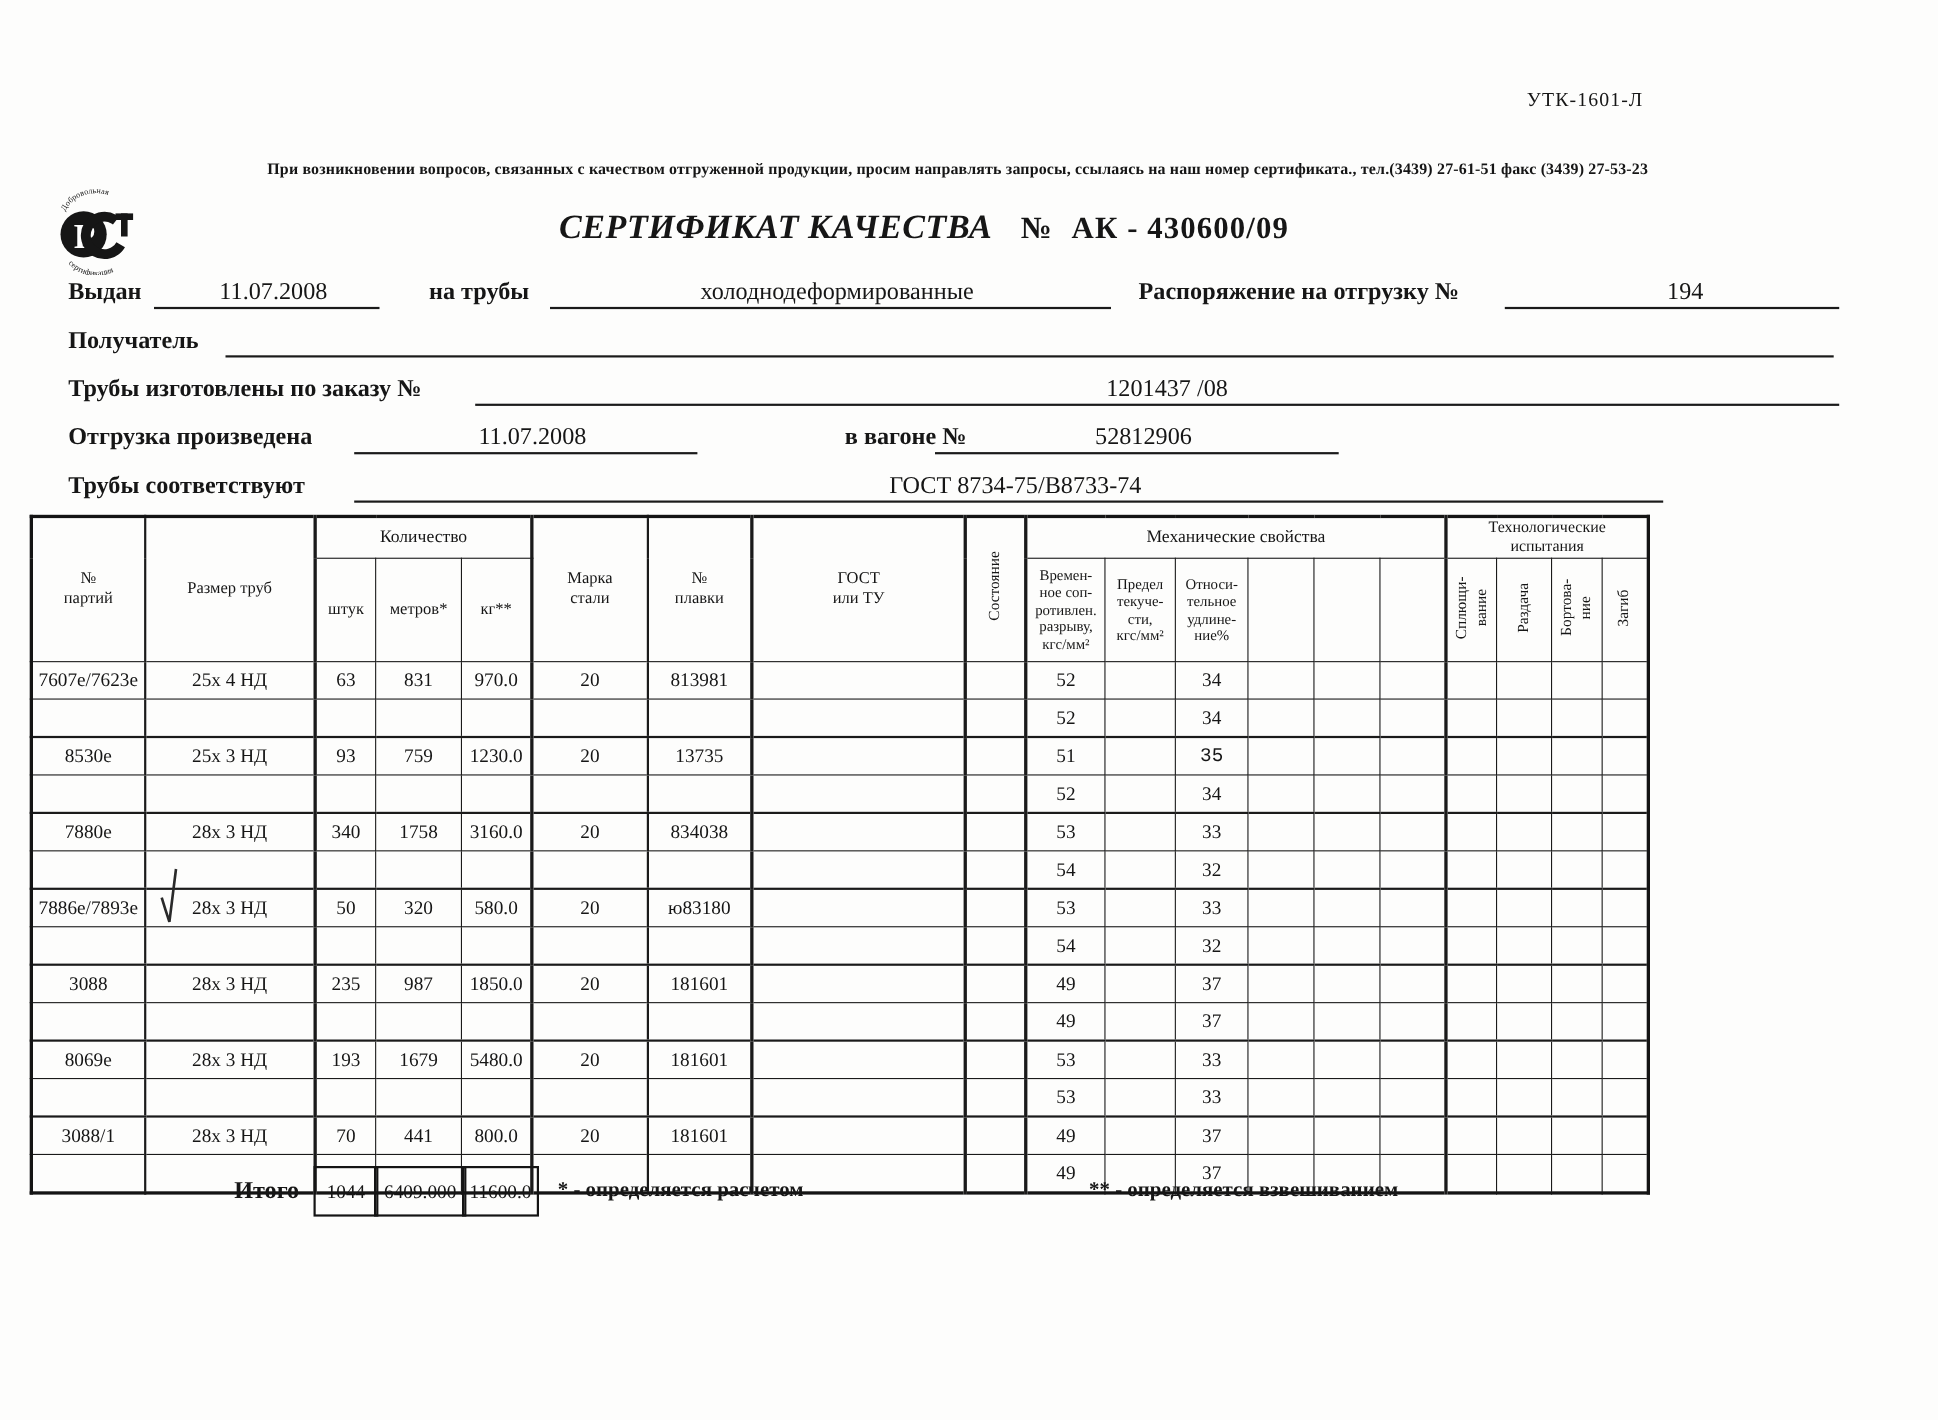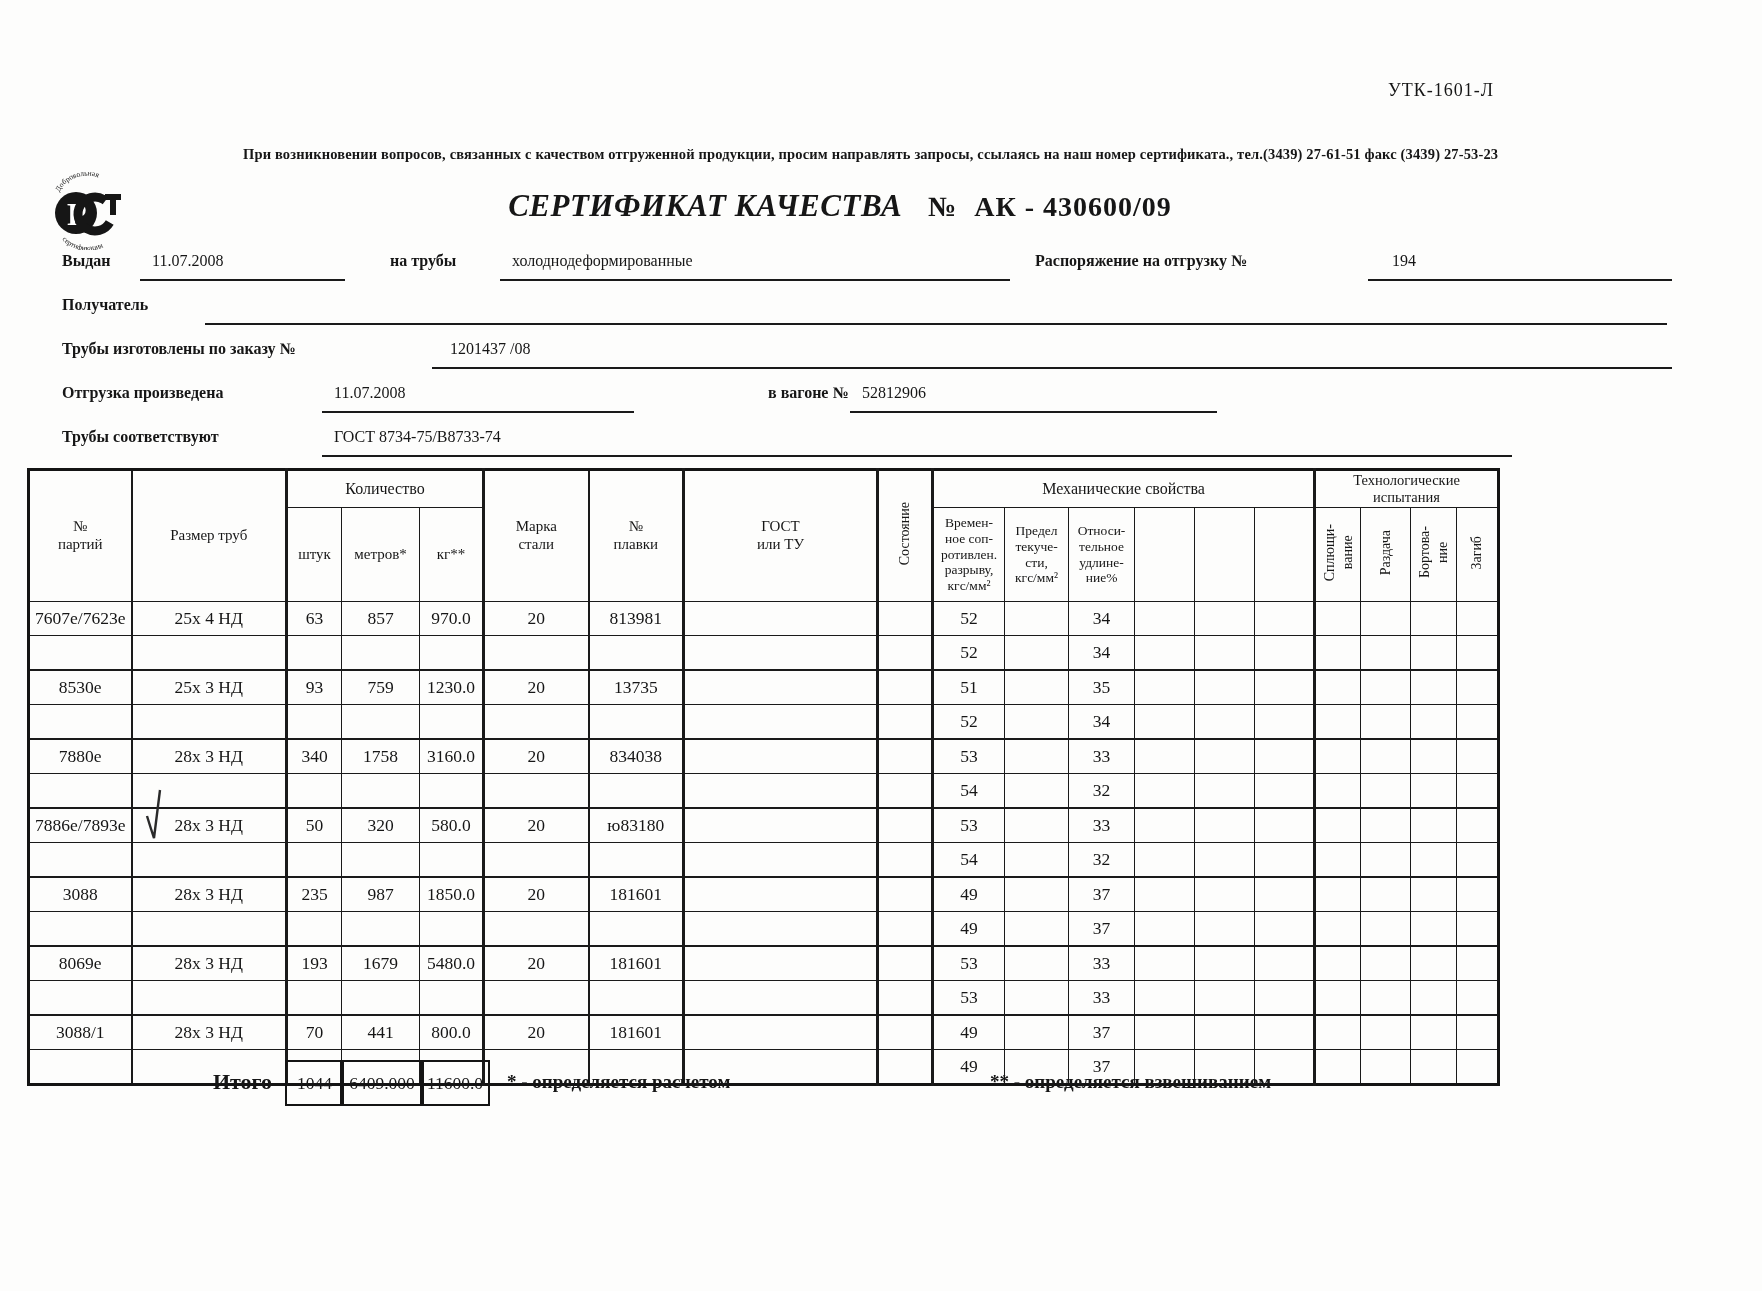--- a/index.html
+++ b/index.html
@@ -18,21 +18,21 @@
     transform:scaleX(.78);transform-origin:left center;white-space:nowrap;}
   .addr1{left:283px;top:116px;font-size:19px;font-weight:bold;white-space:nowrap;}
   .addr1 .email{text-decoration:underline;font-weight:bold;}
   .addr2{left:243px;top:146px;font-size:14.5px;font-weight:bold;white-space:nowrap;letter-spacing:.15px;}
   .rst{left:48px;top:170px;}
   .title-line{left:0;top:188px;width:1680px;text-align:center;white-space:nowrap;}
   .title-name{font-size:31px;font-weight:bold;font-style:italic;letter-spacing:.5px;}
   .title-no{font-size:28px;font-weight:bold;margin-left:22px;}
   .title-number{font-size:28px;font-weight:bold;margin-left:14px;letter-spacing:1px;}
   
-  .fline{position:absolute;height:30px;font-size:16px;}
+  .fline{position:absolute;height:30px;font-size:22px;text-align:center;}
   .flabel{position:absolute;font-weight:bold;white-space:nowrap;}
   .fvalue{position:absolute;border-bottom:2.2px solid #1a1a1a;height:27px;white-space:nowrap;padding-left:12px;}
   
   table.cert{position:absolute;left:27px;top:468px;border-collapse:collapse;table-layout:fixed;
     width:1470px;border:3px solid #141414;}
   table.cert th,table.cert td{border:1.5px solid #1a1a1a;padding:0;margin:0;
     text-align:center;vertical-align:middle;overflow:hidden;}
   table.cert th{font-weight:normal;white-space:pre-line;line-height:1.18;}
   .h1{height:38px;font-size:16px;}
   .h2{height:94px;font-size:13.5px;}
@@ -188,21 +188,21 @@
         <th class="bl15"><span class="vert">Бортова-
 ние</span></th>
         <th class="bl15"><span class="vert">Загиб</span></th>
       </tr>
     </thead>
     <tbody id="cert-body">
         <tr class="thin">
           <td>7607е/7623е</td>
           <td style="border-left-width: 2.5px;">25х 4 НД</td>
           <td style="border-left-width: 3px;">63</td>
-          <td style="border-left-width: 1.5px;">857</td>
+          <td style="border-left-width: 1.5px;">831</td>
           <td style="border-left-width: 1.5px;">970.0</td>
           <td style="border-left-width: 3px;">20</td>
           <td style="border-left-width: 2px;">813981</td>
           <td style="border-left-width: 3px;"></td>
           <td style="border-left-width: 3px;"></td>
           <td style="border-left-width: 3px;">52</td>
           <td style="border-left-width: 1.5px;"></td>
           <td style="border-left-width: 1.5px;">34</td>
           <td style="border-left-width: 1.5px;"></td>
           <td style="border-left-width: 1.5px;"></td>
@@ -238,21 +238,21 @@
           <td style="border-left-width: 2.5px;">25х 3 НД</td>
           <td style="border-left-width: 3px;">93</td>
           <td style="border-left-width: 1.5px;">759</td>
           <td style="border-left-width: 1.5px;">1230.0</td>
           <td style="border-left-width: 3px;">20</td>
           <td style="border-left-width: 2px;">13735</td>
           <td style="border-left-width: 3px;"></td>
           <td style="border-left-width: 3px;"></td>
           <td style="border-left-width: 3px;">51</td>
           <td style="border-left-width: 1.5px;"></td>
-          <td style="border-left-width: 1.5px;">35</td>
+          <td style="border-left-width: 1.5px; font-family: Liberation Mono, monospace;">35</td>
           <td style="border-left-width: 1.5px;"></td>
           <td style="border-left-width: 1.5px;"></td>
           <td style="border-left-width: 1.5px;"></td>
           <td style="border-left-width: 3px;"></td>
           <td style="border-left-width: 1.5px;"></td>
           <td style="border-left-width: 1.5px;"></td>
           <td style="border-left-width: 1.5px;"></td>
         </tr>
         <tr class="thick">
           <td></td>

